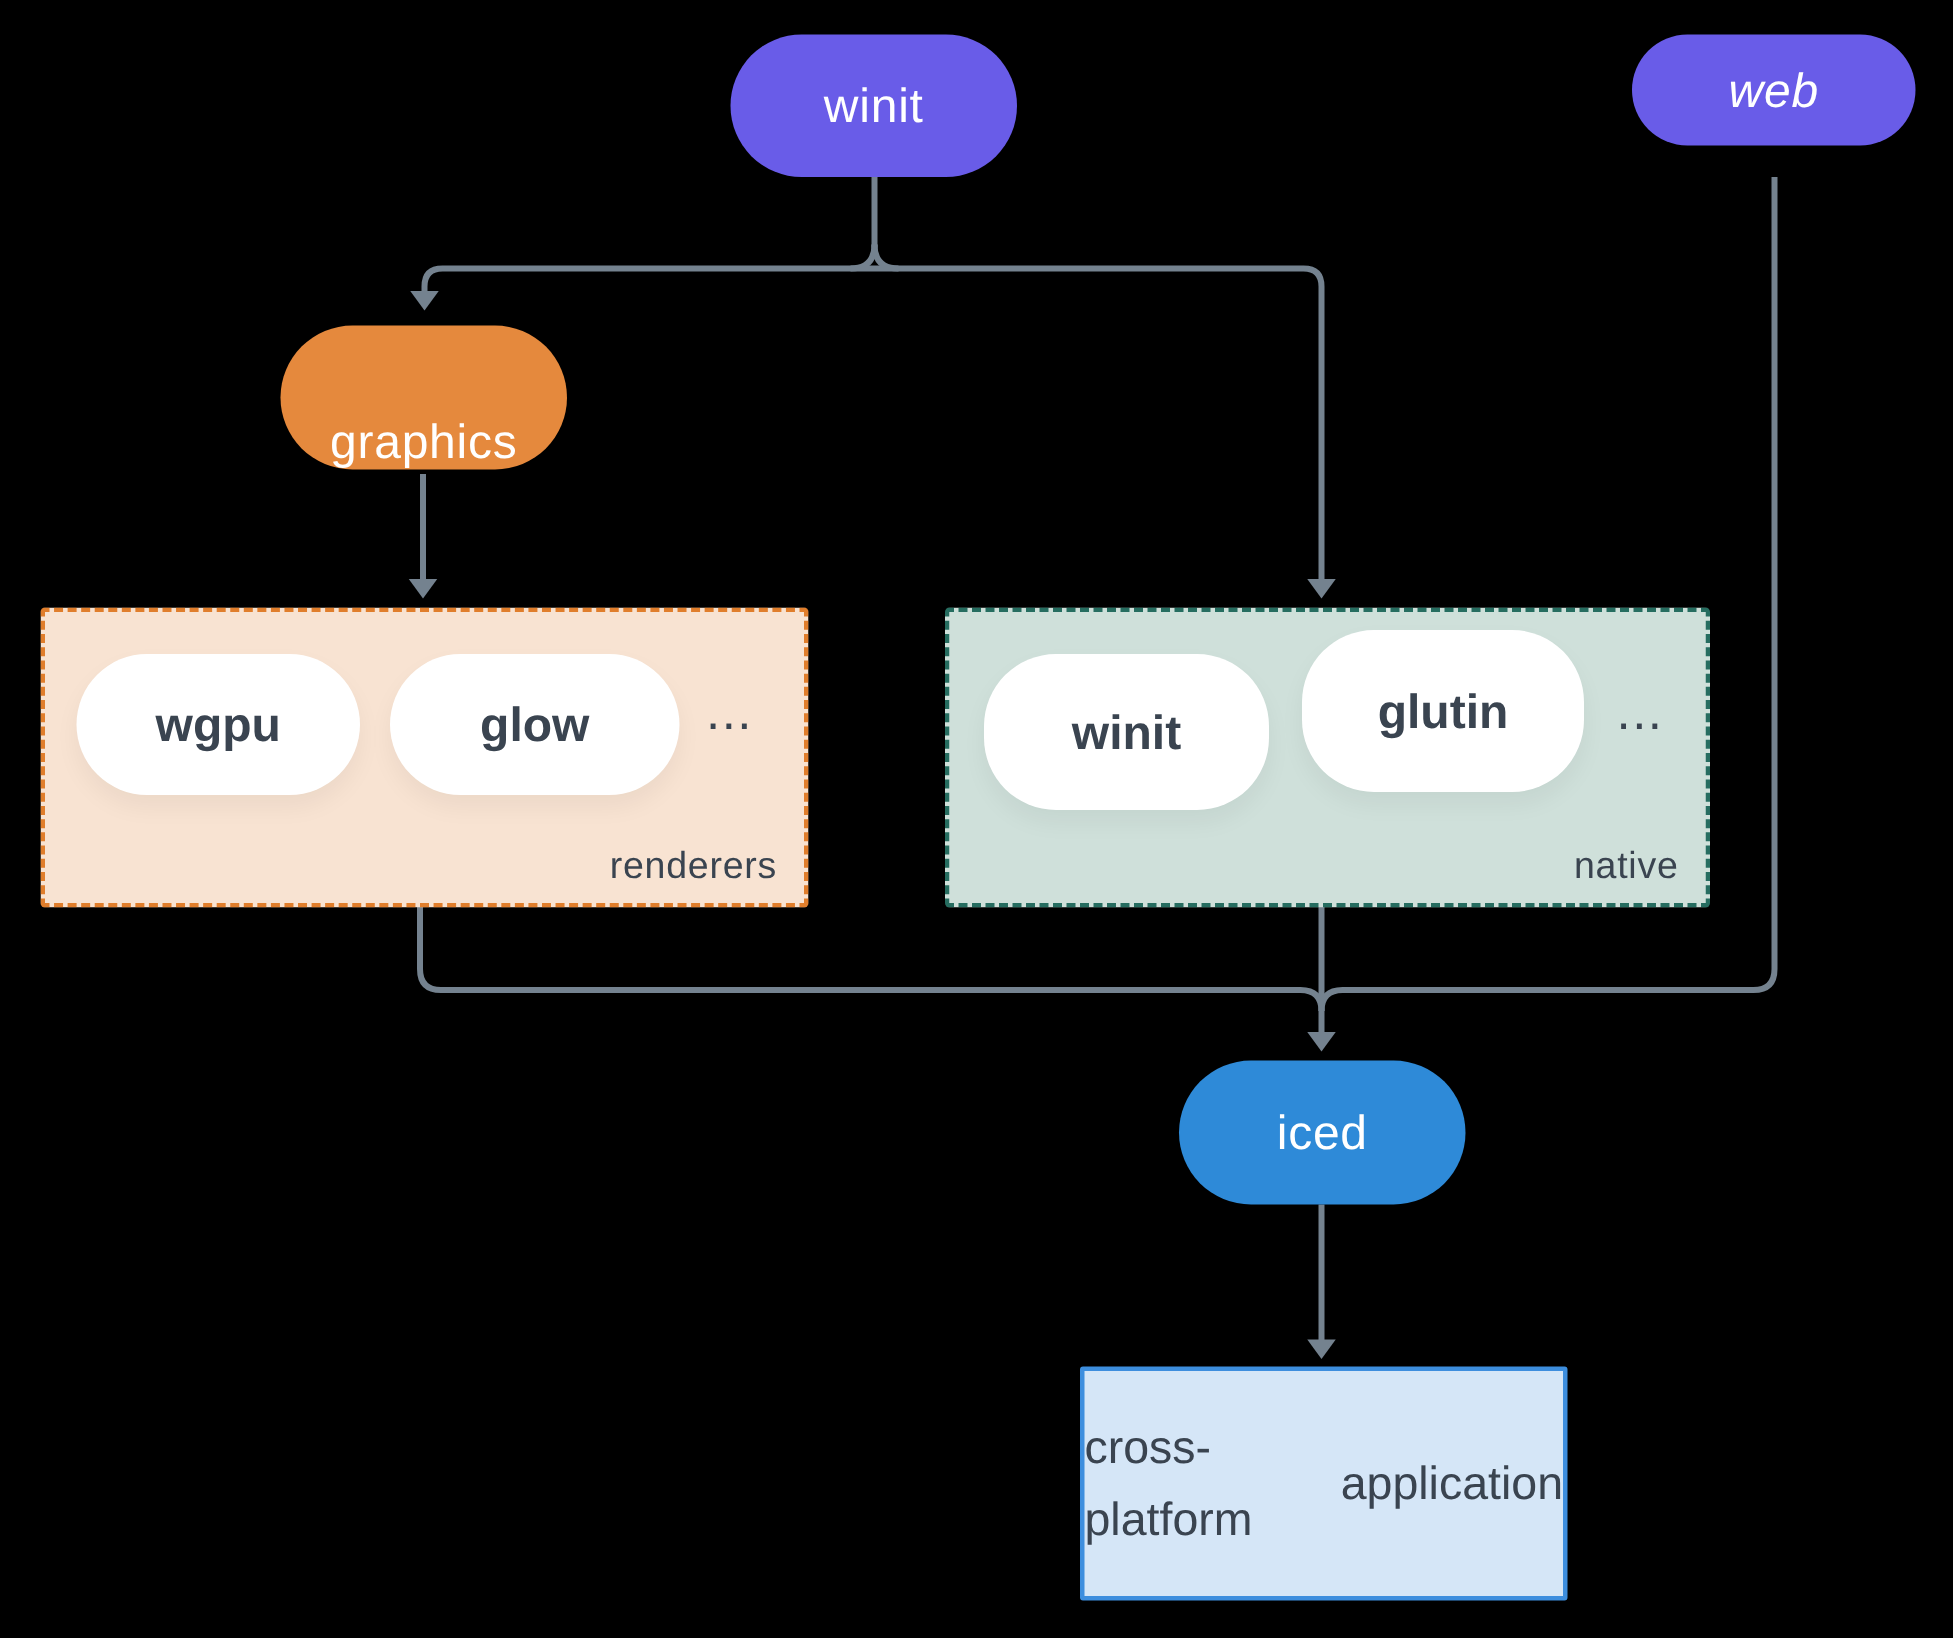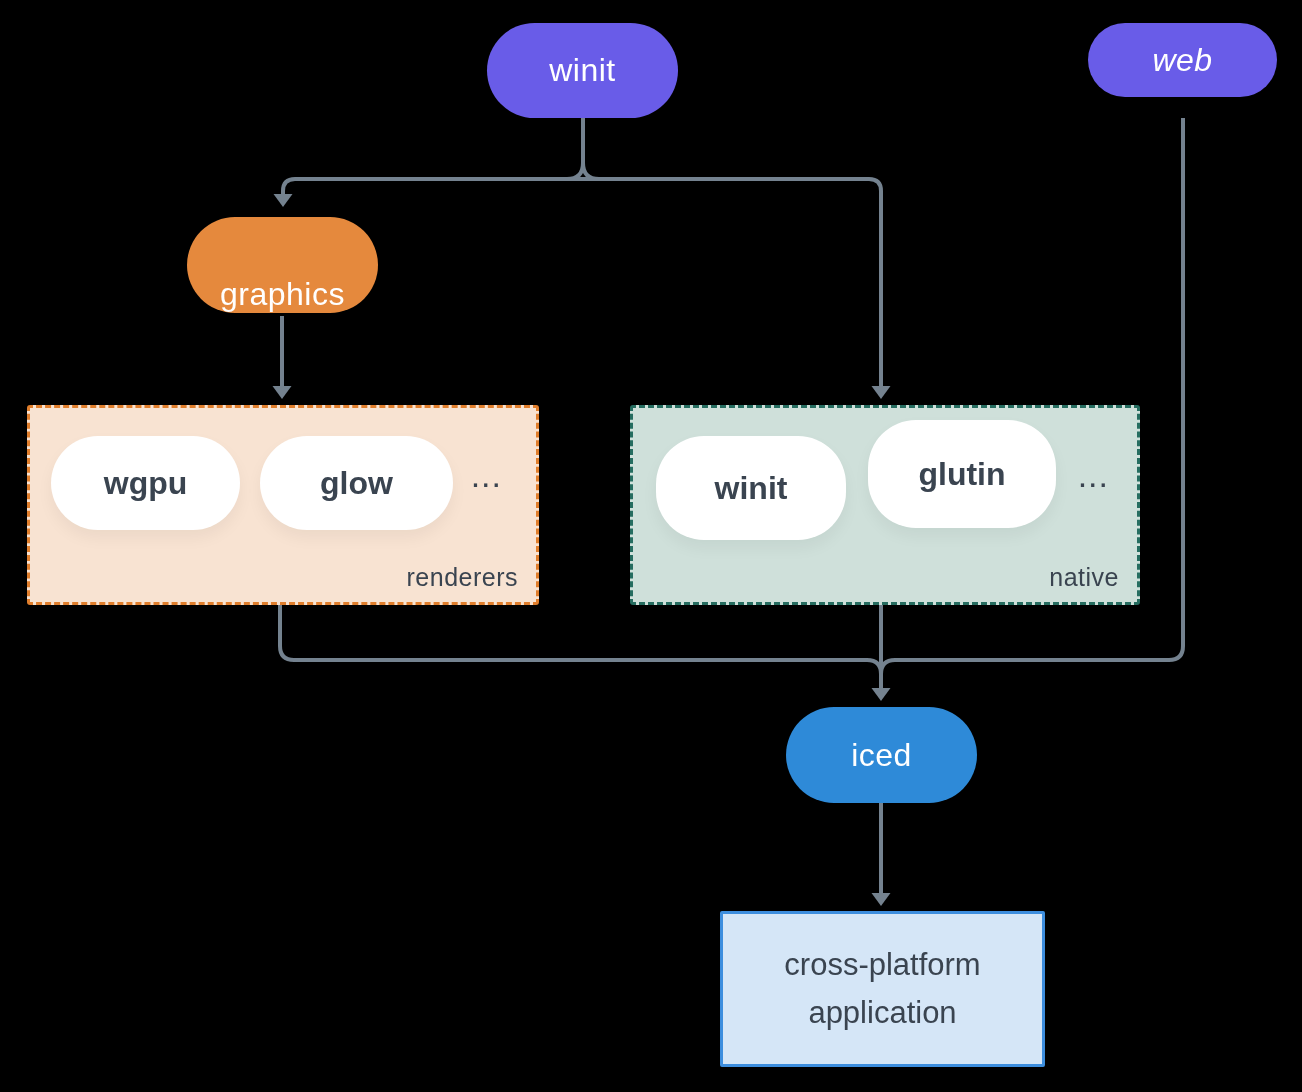--- a/index.html
+++ b/index.html
@@ -47,21 +47,21 @@
     position:absolute;top:48px;font-size:34px;color:var(--dark_text);
     letter-spacing:1px;
   }
   .group-label{
     position:absolute;right:18px;bottom:10px;
     font-size:25px;color:var(--dark_text);letter-spacing:0.5px;margin-top:28px;
   }
   .app-box{
     position:absolute;left:720px;top:911px;width:325px;height:156px;z-index:2;
     background:var(--app_fill);border:3px solid var(--app_border);border-radius:2px;
-    display:flex;flex-direction:column;align-items:center;justify-content:center;
+    display:flex;flex-direction:row;align-items:center;justify-content:center;
     font-size:31px;line-height:1.55;color:var(--dark_text);box-sizing:border-box;
   }
 </style>
 </head>
 <body>
 
 <div class="canvas">
 
   <svg class="edges" viewBox="0 0 1302 1092">
     <path d="M583,118 L583,165"></path>

